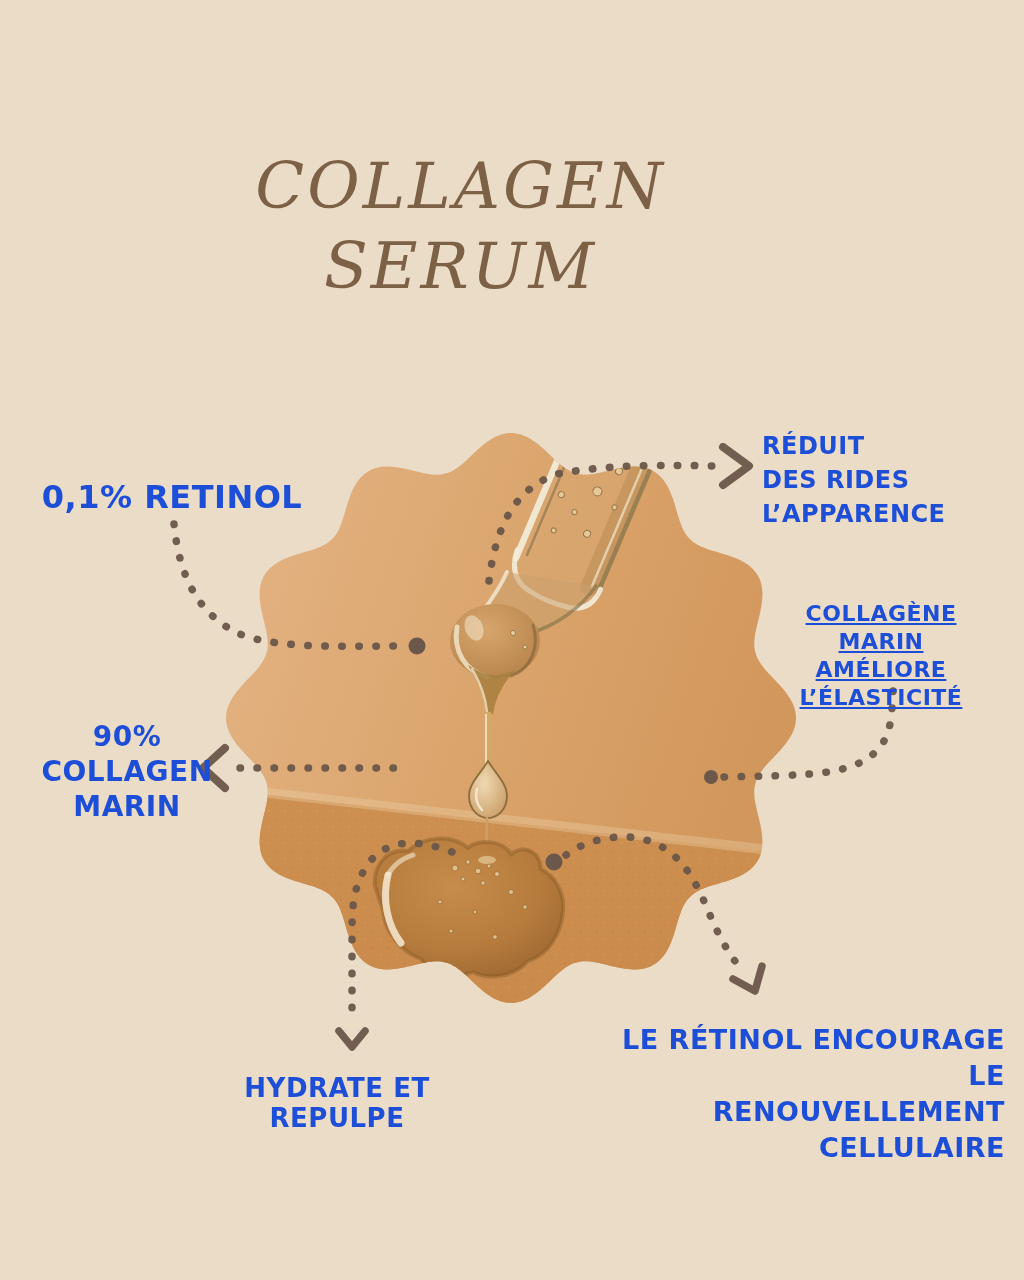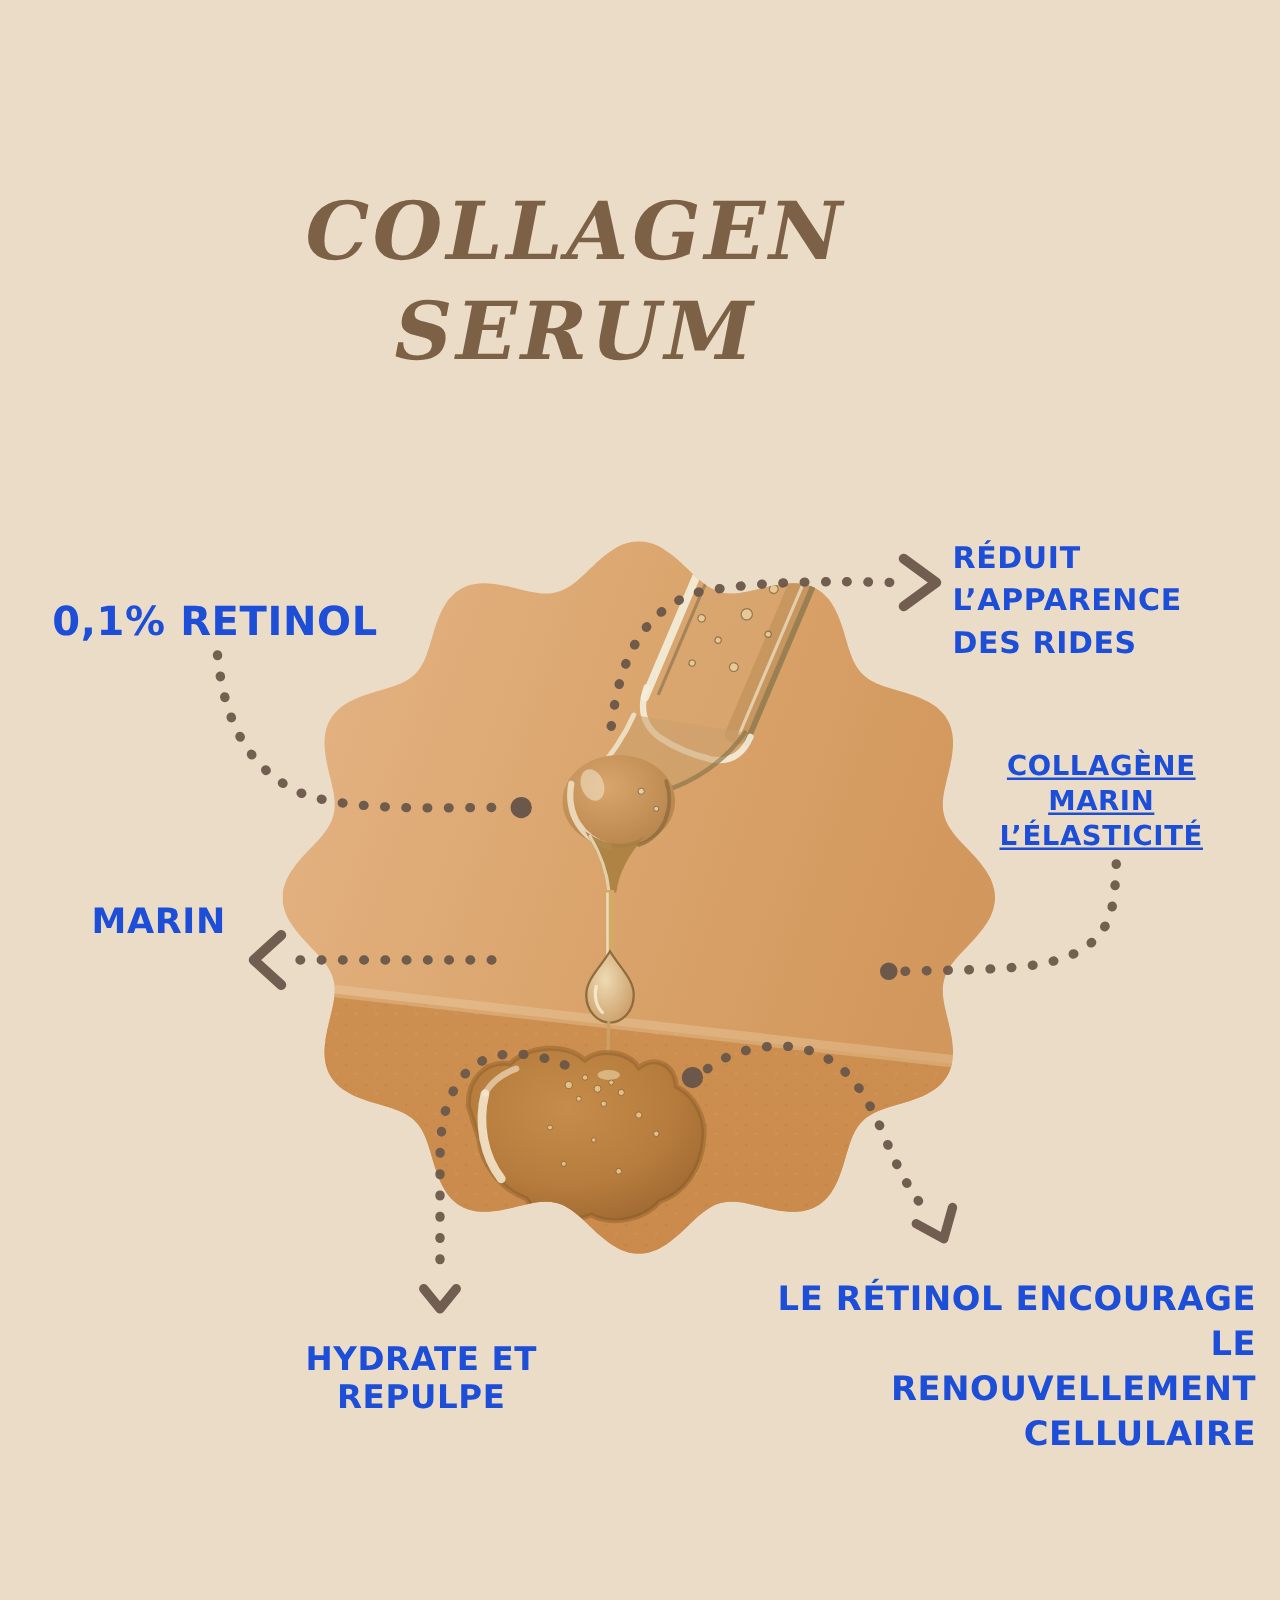--- a/index.html
+++ b/index.html
@@ -3,21 +3,21 @@
 <meta charset="utf-8">
 <style>
   * { margin:0; padding:0; box-sizing:border-box; }
   html,body { width:1024px; height:1280px; }
   body { font-family:"DejaVu Sans", sans-serif; background:#EBDCC7; }
   .page { position:relative; width:1024px; height:1280px; overflow:hidden; background:#EBDCC7; }
 
   .title {
     position:absolute; top:146px; left:0; width:921px;
     text-align:center;
-    font-family:"DejaVu Serif", serif; font-style:italic; font-weight:700;
+    font-family:"DejaVu Serif", serif; font-style:italic; font-weight:400;
     font-size:64px; line-height:80px; letter-spacing:3px;
     color:#7D6147;
   }
 
   .label {
     position:absolute; color:#1d4ed8; font-weight:700; letter-spacing:0.5px;
     font-family:"DejaVu Sans", sans-serif;
   }
   .lbl-retinol   { left:32px;  top:478px; width:280px; text-align:center; font-size:32px; }
   .lbl-reduit    { left:762px; top:429px; width:230px; text-align:left;   font-size:24px; line-height:34px; }
@@ -189,30 +189,32 @@
       <circle cx="554" cy="862" r="8.5"></circle>
     </g>
   </svg>
 
   <div class="label lbl-retinol">
     <span>0,1% RETINOL</span>
   </div>
 
   <div class="label lbl-reduit">
     <div>RÉDUIT</div>
+    <div>DES RIDES</div>
     <div>L’APPARENCE</div>
-    <div>DES RIDES</div>
   </div>
 
   <div class="label lbl-collagene">
     <div>COLLAGÈNE MARIN</div>
+    <div>AMÉLIORE</div>
     <div>L’ÉLASTICITÉ</div>
   </div>
 
   <div class="label lbl-marin">
+    <div>90% COLLAGEN</div>
     <div>MARIN</div>
   </div>
 
   <div class="label lbl-hydrate">
     <span>HYDRATE ET REPULPE</span>
   </div>
 
   <div class="label lbl-cellulaire">
     <div>LE RÉTINOL ENCOURAGE LE</div>
     <div>RENOUVELLEMENT CELLULAIRE</div>

